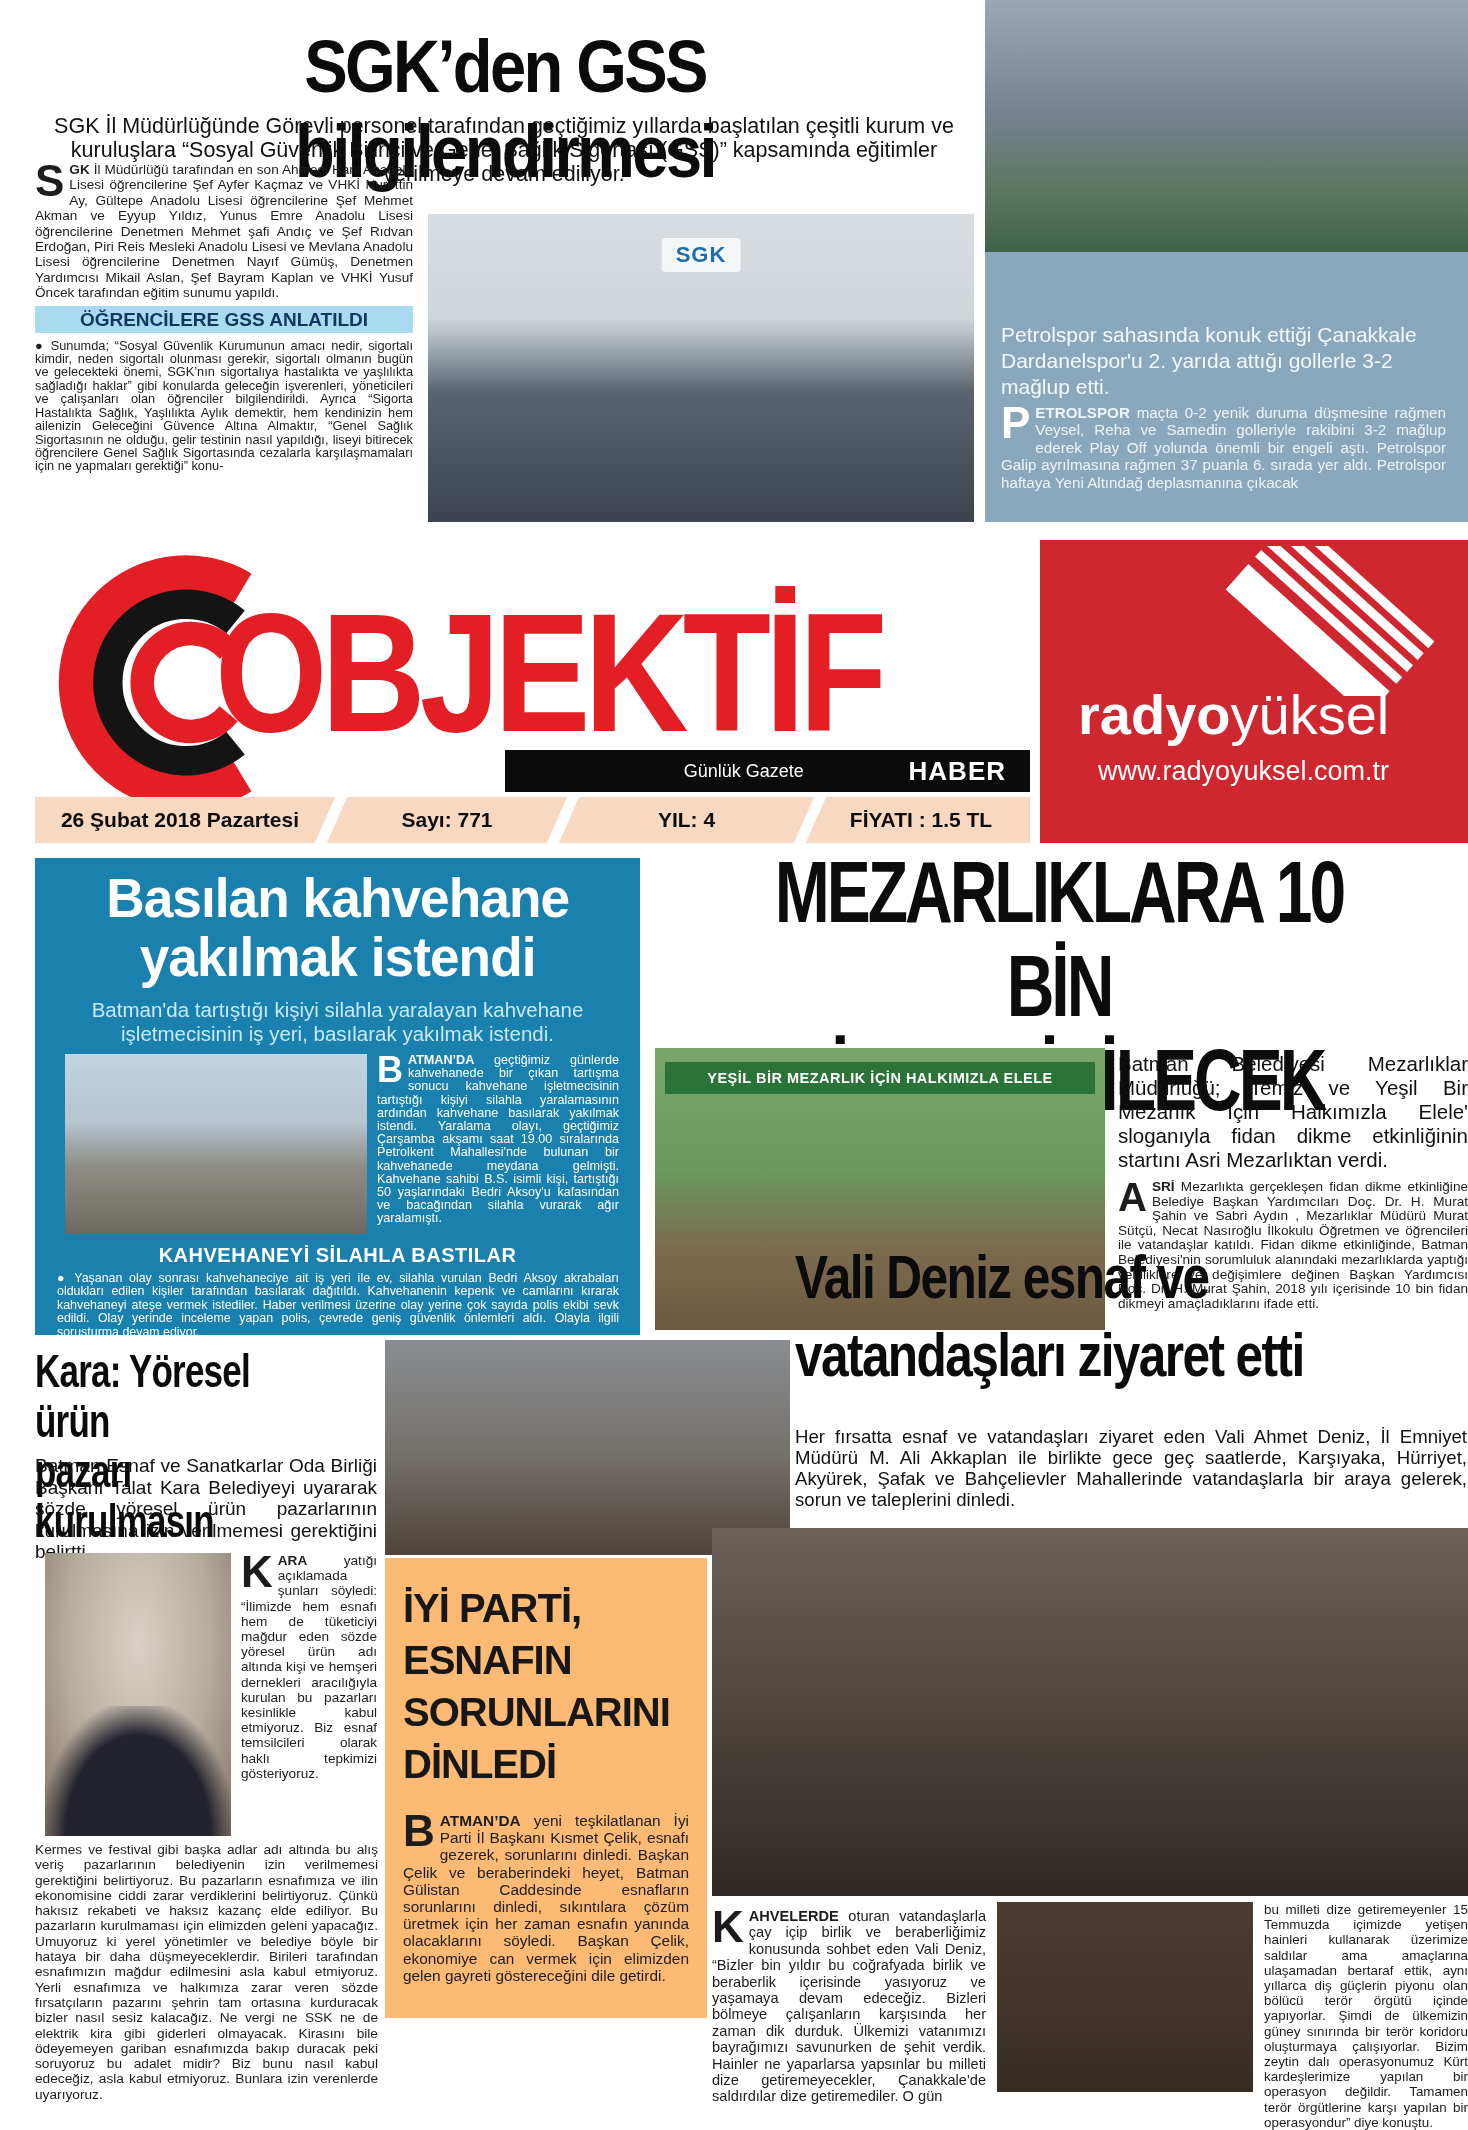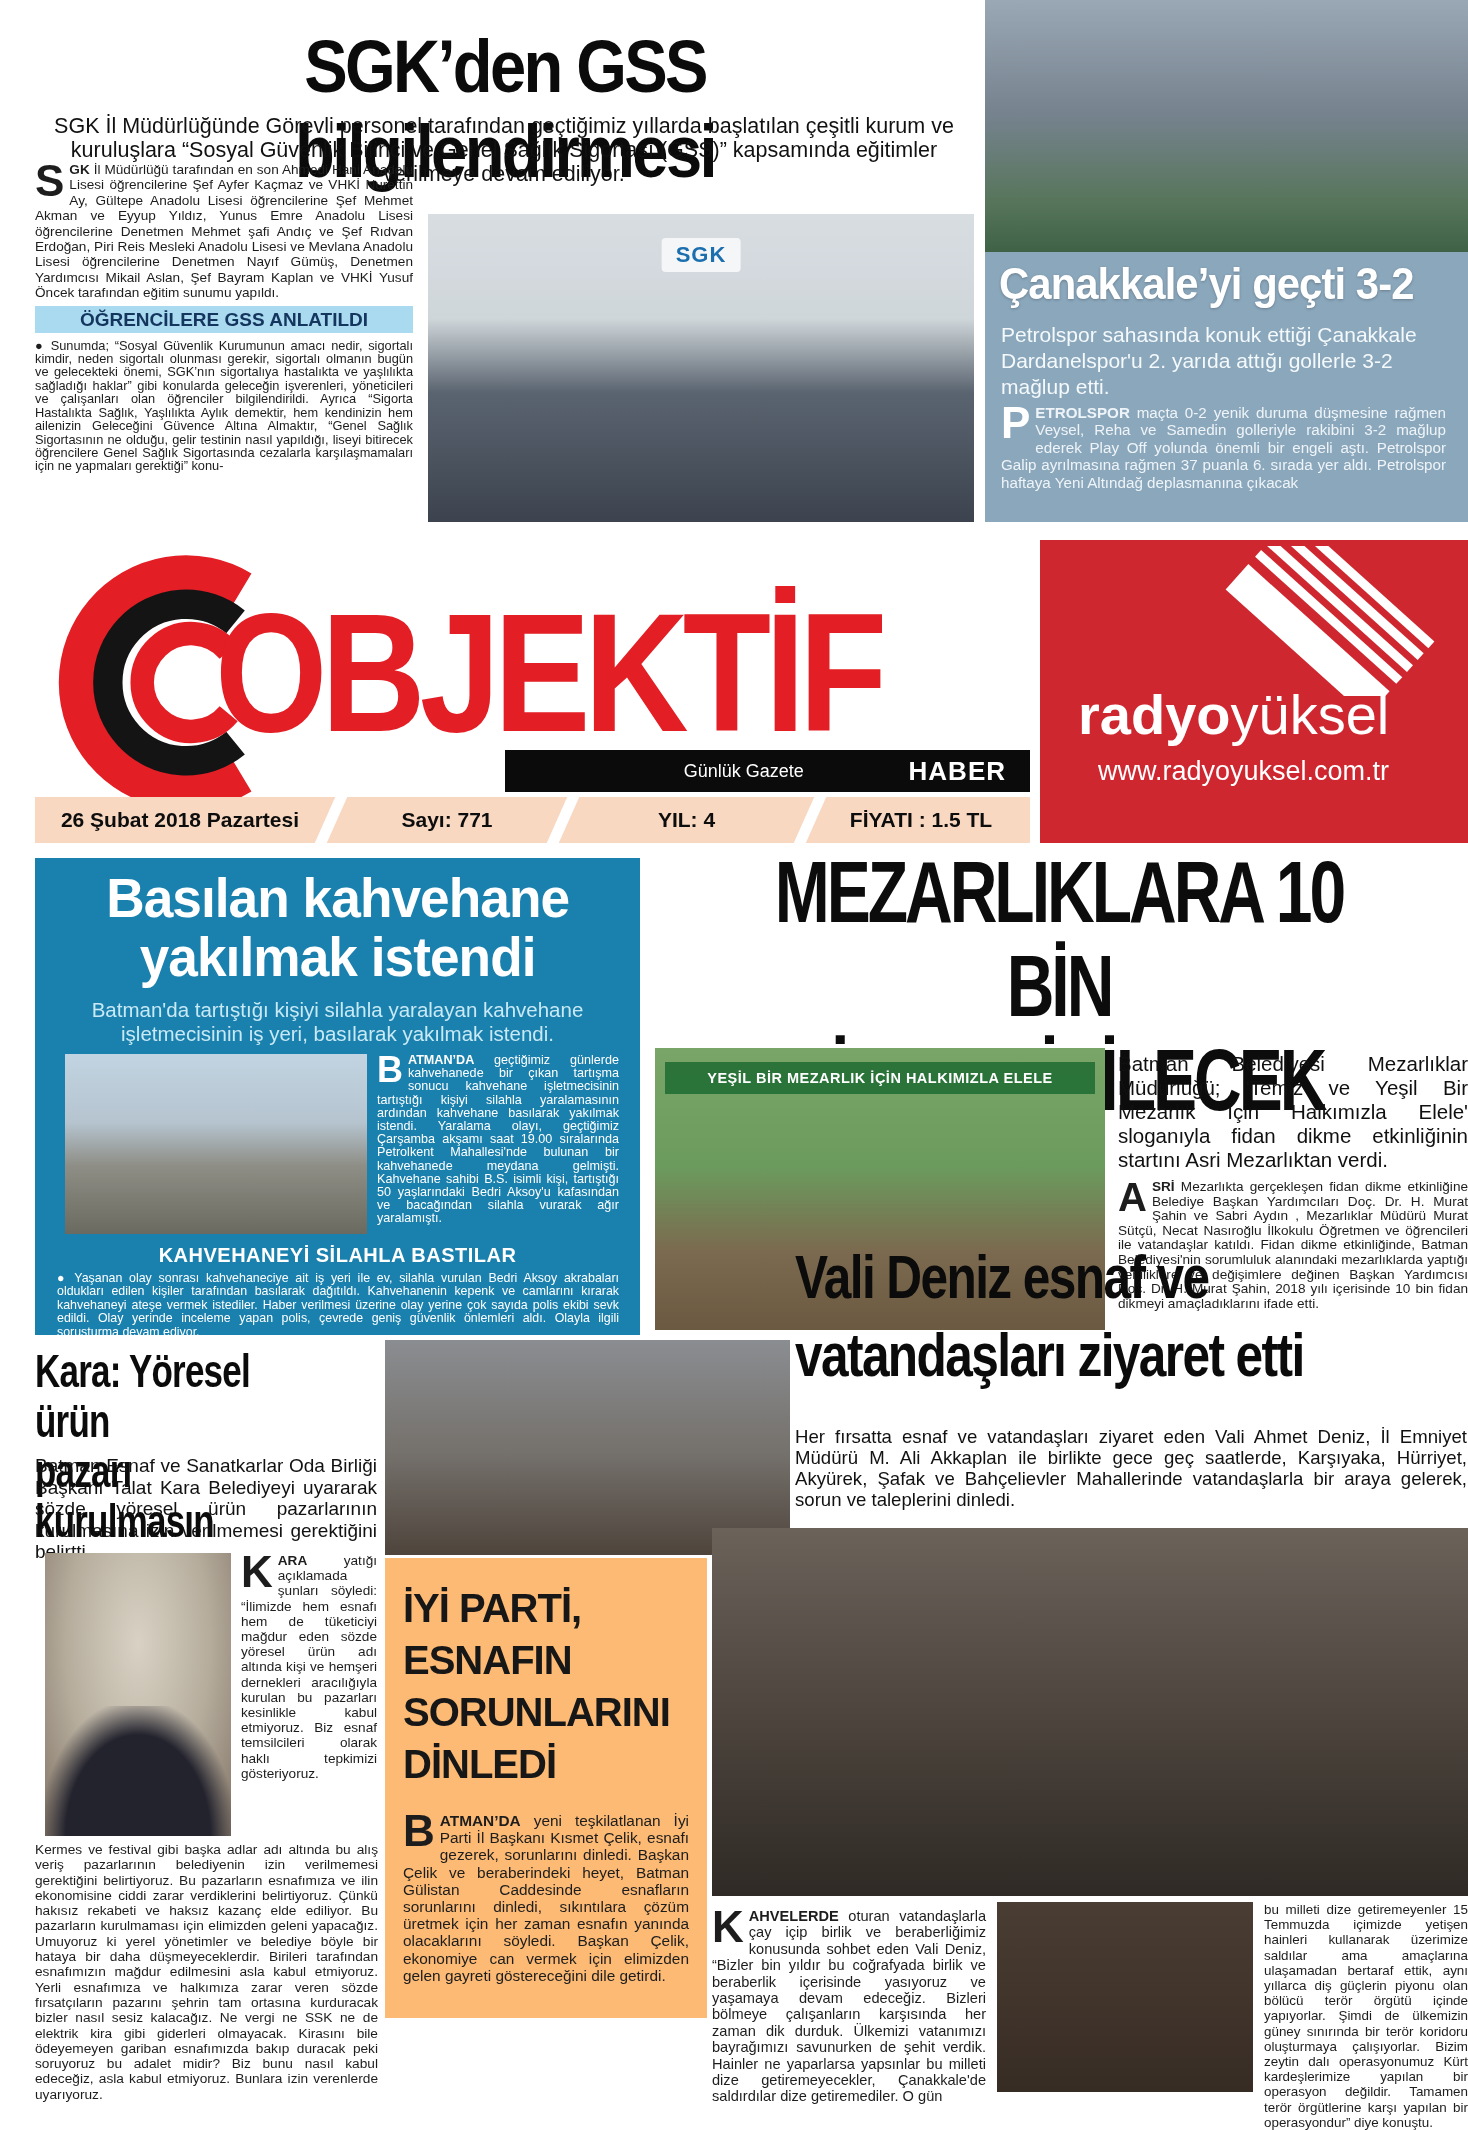--- a/index.html
+++ b/index.html
@@ -117,21 +117,20 @@
     <p class="body-text sgk-body2">● Sunumda; “Sosyal Güvenlik Kurumunun amacı nedir, sigortalı kimdir, neden sigortalı olunması gerekir,  sigortalı olmanın bugün ve gelecekteki önemi, SGK’nın sigortalıya hastalıkta ve yaşlılıkta sağladığı haklar” gibi konularda geleceğin işverenleri, yöneticileri ve çalışanları olan öğrenciler bilgilendirildi. Ayrıca “Sigorta Hastalıkta Sağlık, Yaşlılıkta Aylık demektir, hem kendinizin hem ailenizin Geleceğini Güvence Altına Almaktır, “Genel Sağlık Sigortasının ne olduğu, gelir testinin nasıl yapıldığı, liseyi bitirecek öğrencilere Genel Sağlık Sigortasında cezalarla karşılaşmamaları için ne yapmaları gerektiği” konu-</p>
   </div>
 
 
   <div class="abs photo-sgk">
     <div class="sgk-logo-chip">SGK</div>
   </div>
 
   <div class="abs petrol">
     <div class="photo-petrol"></div>
-    <div class="petrol-sub"><span class="shrink">Çanakkale’yi geçti 3-2</span></div>
     <div class="petrol-deck">Petrolspor sahasında konuk ettiği Çanakkale Dardanelspor'u 2. yarıda attığı gollerle 3-2 mağlup etti.</div>
     <p class="petrol-body"><span class="dc">P</span><span class="lead">ETROLSPOR</span><span> maçta 0-2 yenik duruma düşmesine rağmen Veysel, Reha ve Samedin golleriyle rakibini 3-2 mağlup ederek Play Off yolunda önemli bir engeli aştı. Petrolspor Galip ayrılmasına rağmen 37 puanla 6. sırada yer aldı. Petrolspor haftaya Yeni Altındağ deplasmanına çıkacak</span></p>
   </div>
 
   <svg class="abs mast-mark" viewBox="0 0 230 260">
     <path d="M212,34 A112,112 0 1,0 212,226" fill="none" stroke="#e31e25" stroke-width="36"></path>
     <path d="M205,68 A80,80 0 1,0 205,192" fill="none" stroke="#141414" stroke-width="30"></path>
     <path d="M198,98 A50,50 0 1,0 198,162" fill="none" stroke="#e31e25" stroke-width="24"></path>
   </svg>
 

